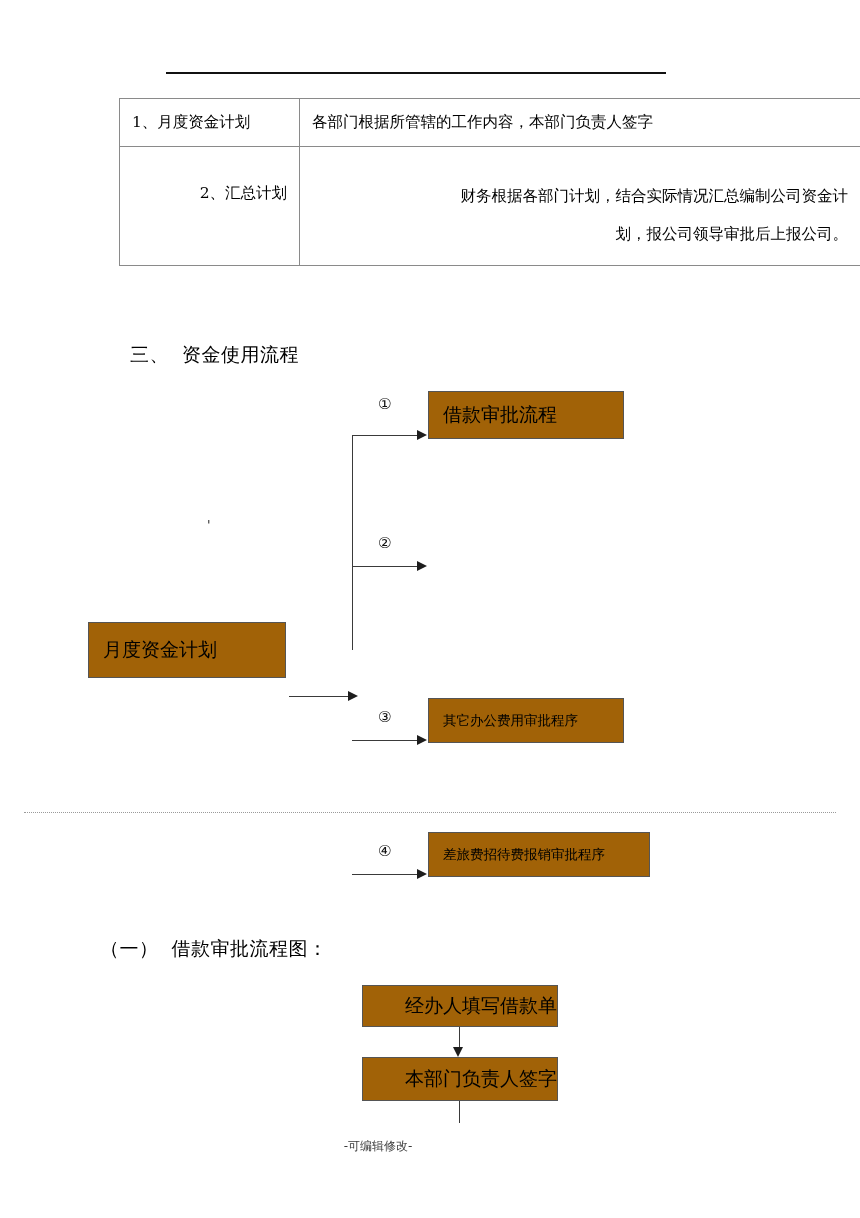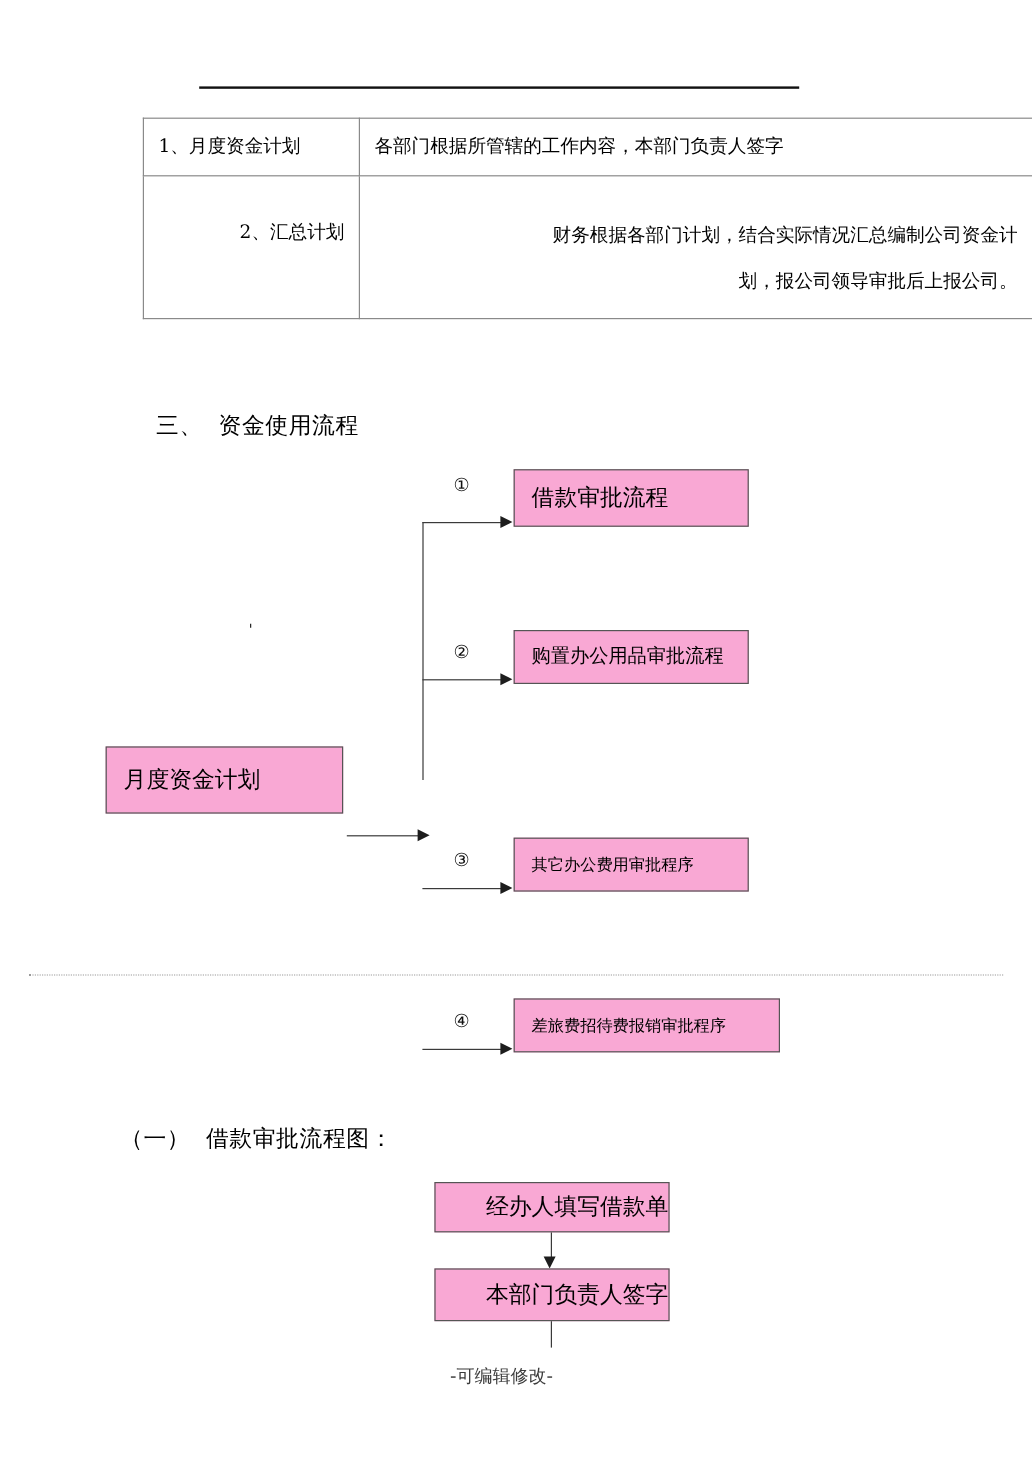--- a/index.html
+++ b/index.html
@@ -64,21 +64,21 @@
   #heading-3 { left: 130px; top: 342px; }
   #heading-1 { left: 100px; top: 936px; font-size: 19px; }
 
   
   .fbox {
     position: absolute;
     border: 1.6px solid #555;
     box-sizing: border-box;
     display: flex;
     align-items: center;
-    background: #f9a8d4;
+    background: #a16207;
   }
   .fbox > span {
     display: block;
     padding-left: 14px;
     white-space: nowrap;
   }
   .fbox.center > span {
     padding-left: 0;
     width: 100%;
     text-align: right;
@@ -135,24 +135,23 @@
     color: #222;
   }
 
   
   .footer {
     position: absolute;
     left: 0;
     top: 1138px;
     width: 756px;
     text-align: center;
-    font-size: 15px;
+    font-size: 12px;
     color: #3b3b3b;
     font-family: "DejaVu Sans", "Liberation Sans", sans-serif;
-    margin-left: 40px;
   }
 
   .t16 { font-size: 16px; }
   .t13 { font-size: 13.5px; }
   .t19 { font-size: 19px; }
 </style>
 </head>
 <body>
 
 <div class="page">
@@ -175,23 +174,20 @@
   </tbody>
     </table>
 
   <div class="heading" id="heading-3">三、  资金使用流程</div>
 
   <div class="fbox t19" style="left:428px; top:391px; width:196px; height:48px;">
     <span>借款审批流程</span>
   </div>
   <div class="circ-num" style="left:378px; top:395px;">①</div>
 
-  <div class="fbox t16" style="left:428px; top:525px; width:196px; height:45px;">
-    <span>购置办公用品审批流程</span>
-  </div>
   <div class="circ-num" style="left:378px; top:534px;">②</div>
 
   <div class="fbox t13" style="left:428px; top:698px; width:196px; height:45px;">
     <span>其它办公费用审批程序</span>
   </div>
   <div class="circ-num" style="left:378px; top:708px;">③</div>
 
   <div class="fbox t13" style="left:428px; top:832px; width:222px; height:45px;">
     <span>差旅费招待费报销审批程序</span>
   </div>

